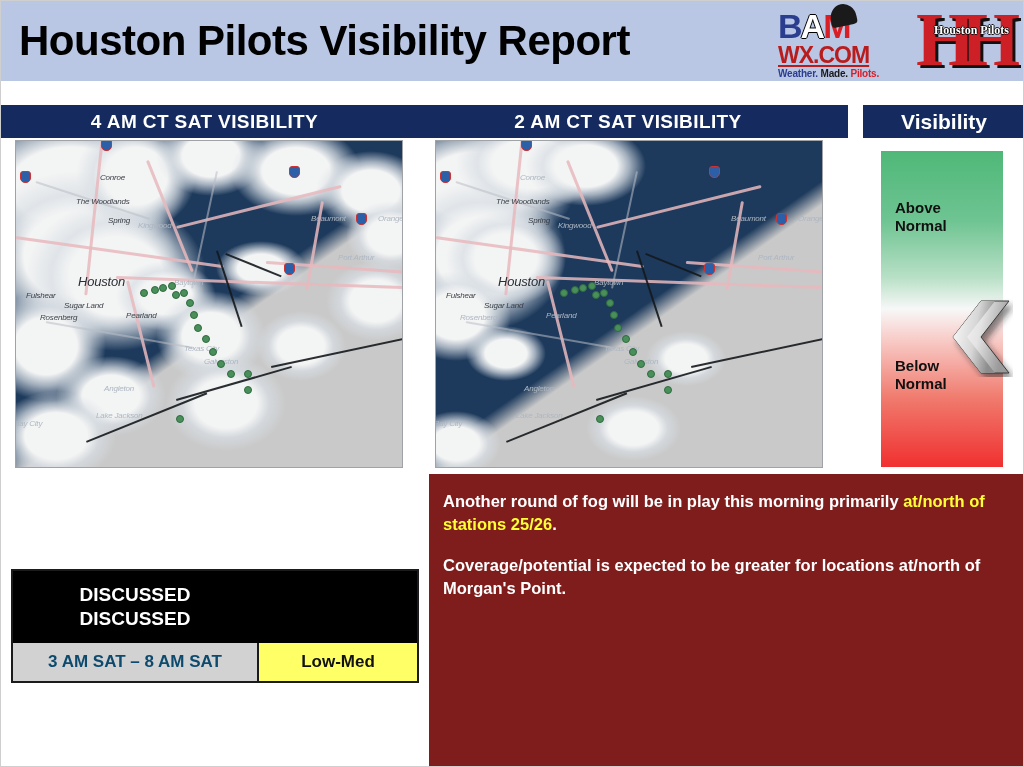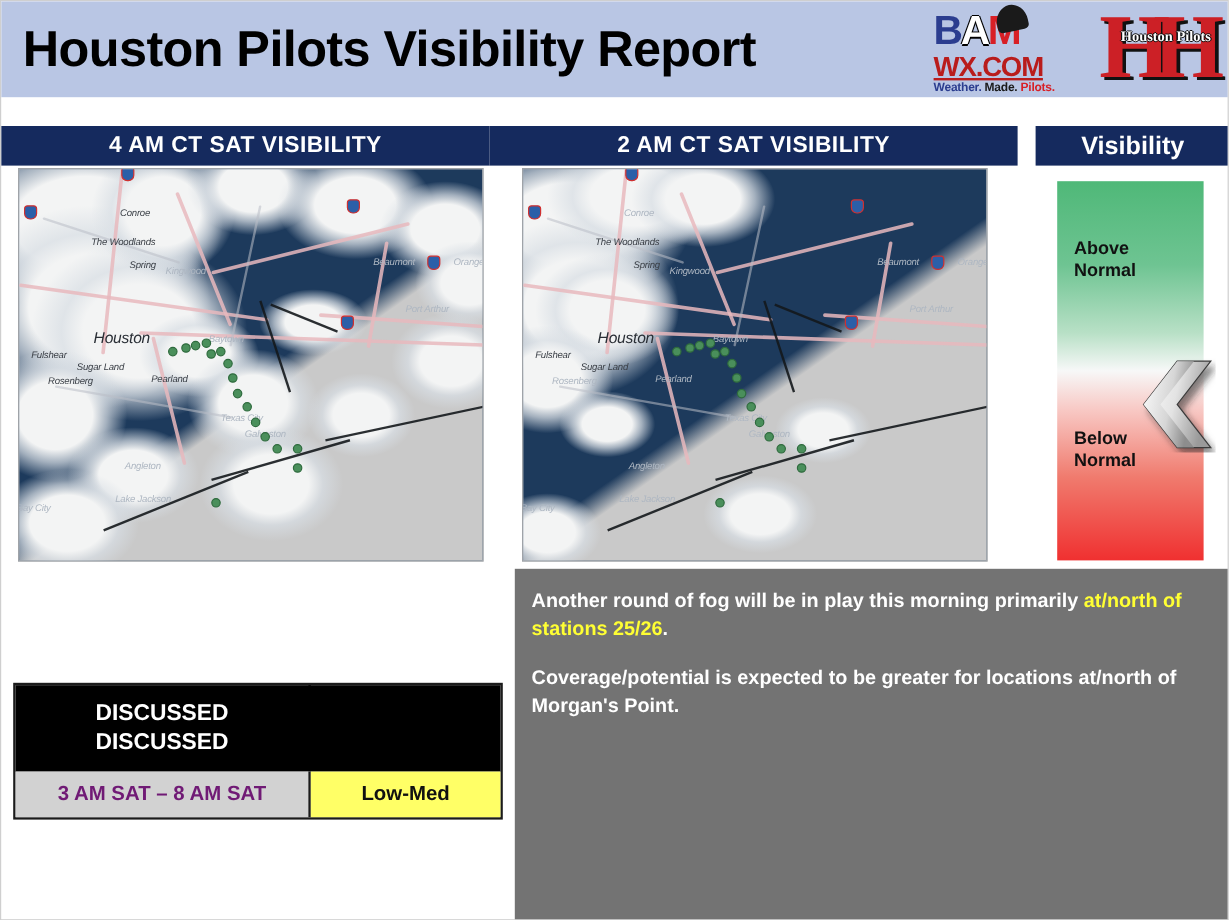--- a/index.html
+++ b/index.html
@@ -149,21 +149,21 @@
   #gauge-label-below{ top:206px; }
 
   #gauge-pointer{
     position:absolute; left:940px; top:296px; width:72px; height:80px;
   }
   #gauge-pointer svg{ display:block; }
 
   
   #discussion-panel{
     position:absolute; left:428px; top:473px; width:596px; height:294px;
-    background:#737373; padding:16px 18px 0 14px;
+    background:#7f1d1d; padding:16px 18px 0 14px;
   }
   .disc-para{
     color:#ffffff; font-size:16.5px; font-weight:bold; line-height:1.42;
     margin-bottom:17px;
   }
   .hl-yellow{ color:#ffff33; }
 
   
   #timeframe-table{
     position:absolute; left:10px; top:568px; width:408px; height:114px;
@@ -175,21 +175,21 @@
   #tf-head .th{
     display:flex; align-items:center; justify-content:center; text-align:center;
     color:#ffffff; font-size:19px; font-weight:bold; line-height:1.25;
   }
   #tf-col-timeframe{ width:246px; border-right:2px solid #000; }
   #tf-col-threat   { width:158px; }
   #tf-body{ display:flex; height:38px; }
   #tf-val-timeframe{
     width:246px; background:#d2d2d2; border-right:2px solid #1b1b1b;
     display:flex; align-items:center; justify-content:center;
-    font-size:17px; font-weight:bold; color:#701a75;
+    font-size:17px; font-weight:bold; color:#0c4a6e;
   }
   #tf-val-threat{
     width:158px; background:#ffff66;
     display:flex; align-items:center; justify-content:center;
     font-size:17px; font-weight:bold; color:#111;
   }
 </style>
 </head>
 <body>
 

